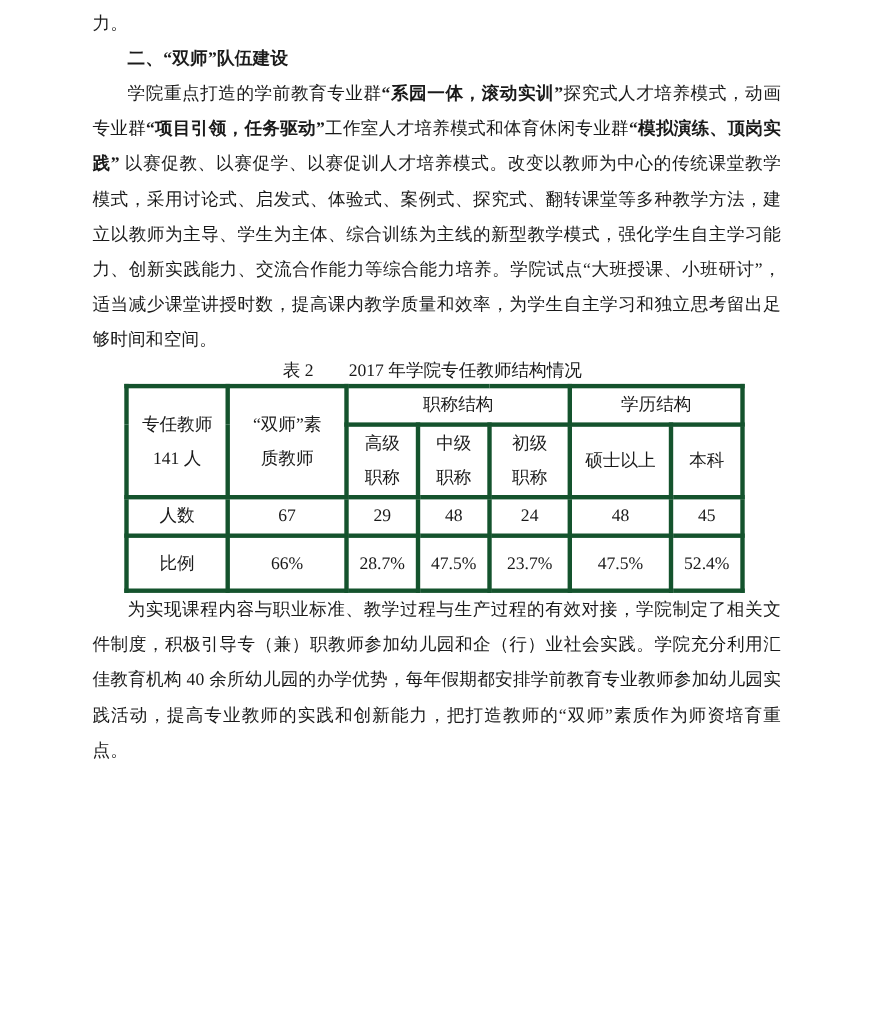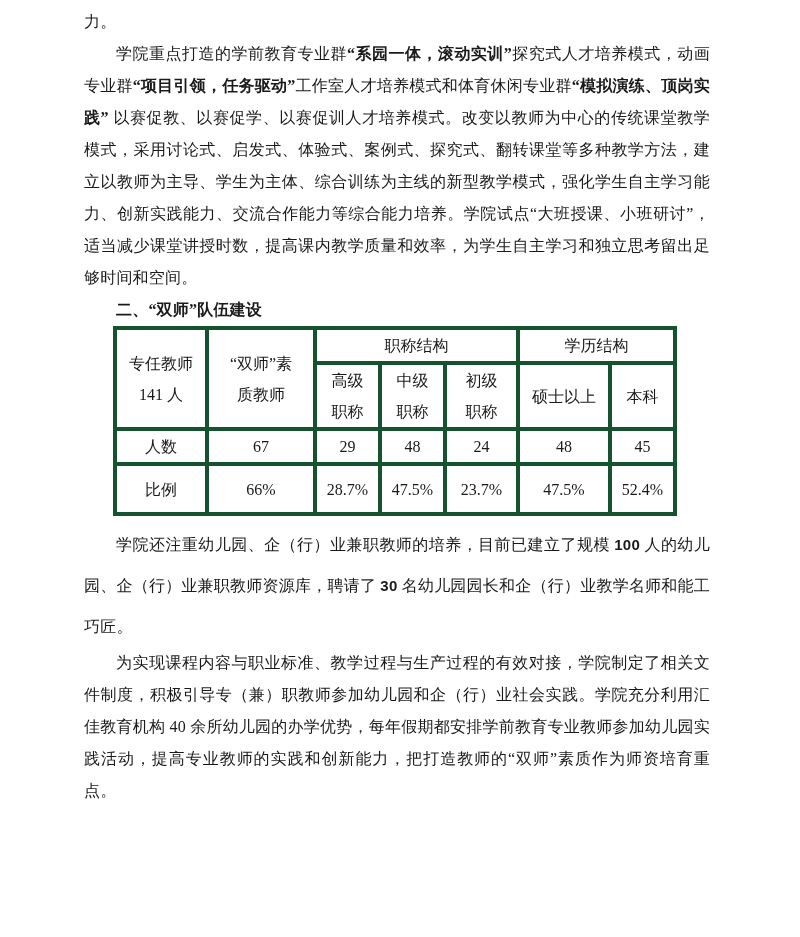--- a/index.html
+++ b/index.html
@@ -63,25 +63,26 @@
   tr.r-ratio td { height: 50px; }
 </style>
 </head>
 <body>
 
 <div class="page">
   <div class="content">
 
     <p class="para">力。</p>
 
+    <p class="para indent heading">二、“双师”队伍建设</p>
+
     <p class="para indent"><span>学院重点打造的学前教育专业群</span><b>“系园一体，滚动实训”</b><span>探究式人才培养模式，动画专业群</span><b>“项目引领，任务驱动”</b><span>工作室人才培养模式和体育休闲专业群</span><b>“模拟演练、顶岗实践”</b><span> 以赛促教、以赛促学、以赛促训人才培养模式。改变以教师为中心的传统课堂教学模式，采用讨论式、启发式、体验式、案例式、探究式、翻转课堂等多种教学方法，建立以教师为主导、学生为主体、综合训练为主线的新型教学模式，强化学生自主学习能力、创新实践能力、交流合作能力等综合能力培养。学院试点“大班授课、小班研讨”，适当减少课堂讲授时数，提高课内教学质量和效率，为学生自主学习和独立思考留出足够时间和空间。</span></p>
 
-    <p class="para indent heading">二、“双师”队伍建设</p>
 
-
+    <p class="caption">表 2　　2017 年学院专任教师结构情况</p>
 
     <table class="struct">
       <colgroup>
         <col style="width:92px">
           <col style="width:108px">
           <col style="width:65px">
           <col style="width:65px">
           <col style="width:73px">
           <col style="width:92px">
           <col style="width:65px">
@@ -129,18 +130,17 @@
           <td>66%</td>
           <td>28.7%</td>
           <td>47.5%</td>
           <td>23.7%</td>
           <td>47.5%</td>
           <td>52.4%</td>
         </tr>
       </tbody>
     </table>
 
-    <p class="para indent wide"><span>学院还注重幼儿园、企（行）业兼职教师的培养，目前已建立了规模 </span><span class="num">100</span><span> 人的幼儿园、企（行）业兼职教师资源库，聘请了 </span><span class="num">30</span><span> 名幼儿园园长和企（行）业教学名师和能工巧匠。</span></p>
 
     <p class="para indent last">为实现课程内容与职业标准、教学过程与生产过程的有效对接，学院制定了相关文件制度，积极引导专（兼）职教师参加幼儿园和企（行）业社会实践。学院充分利用汇佳教育机构 40 余所幼儿园的办学优势，每年假期都安排学前教育专业教师参加幼儿园实践活动，提高专业教师的实践和创新能力，把打造教师的“双师”素质作为师资培育重点。</p>
 
   </div>
 </div>
 
 </body></html>

